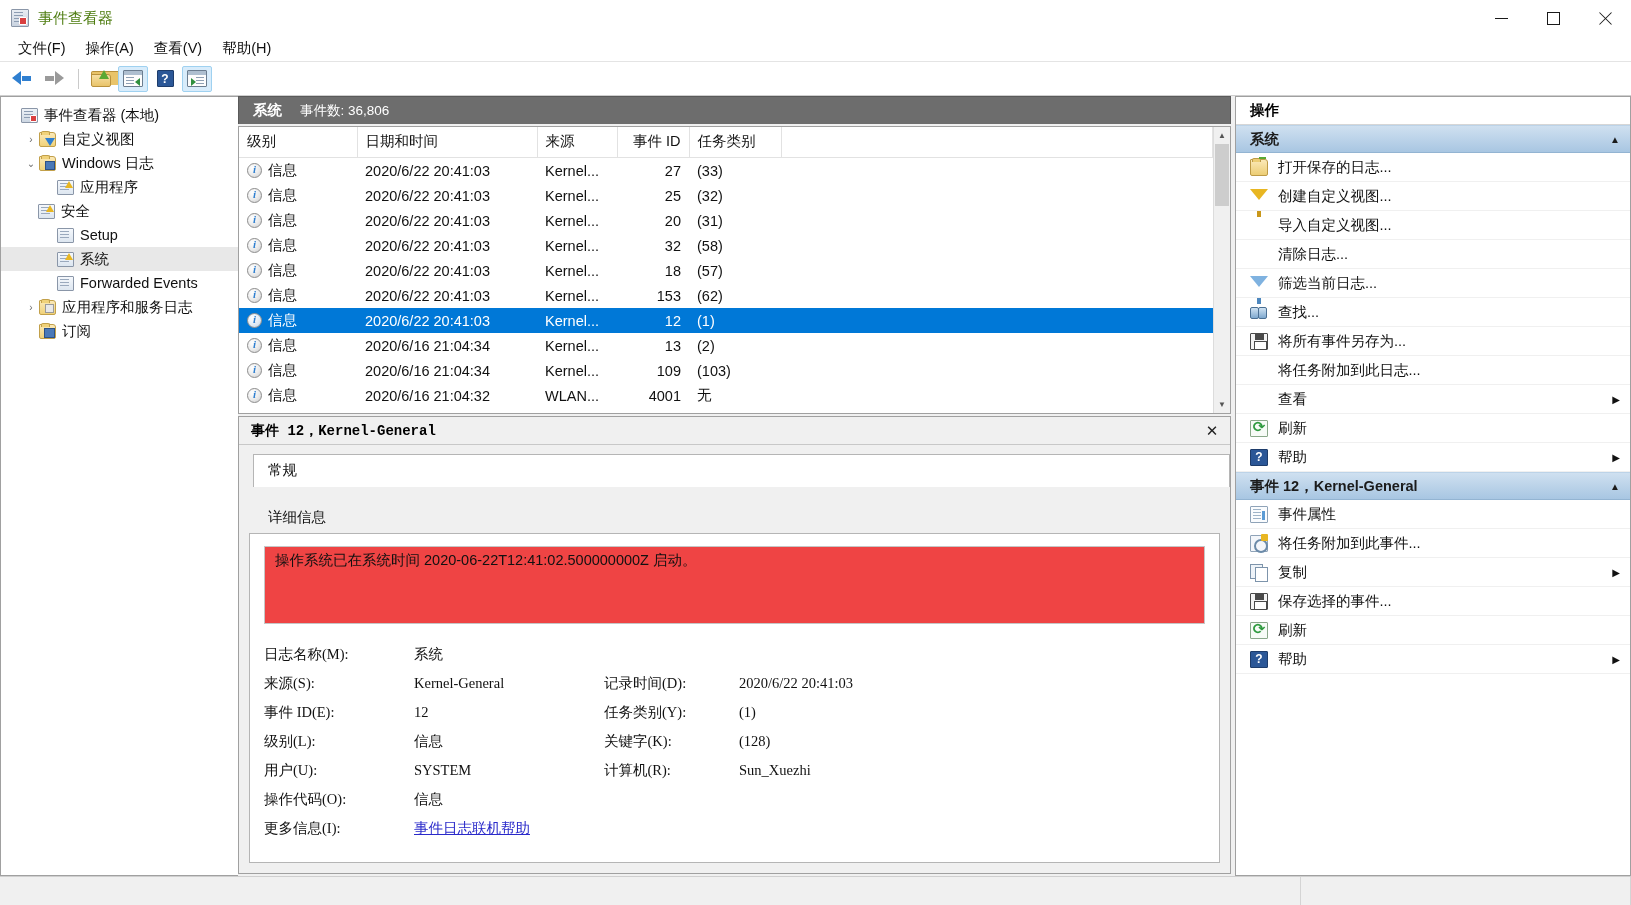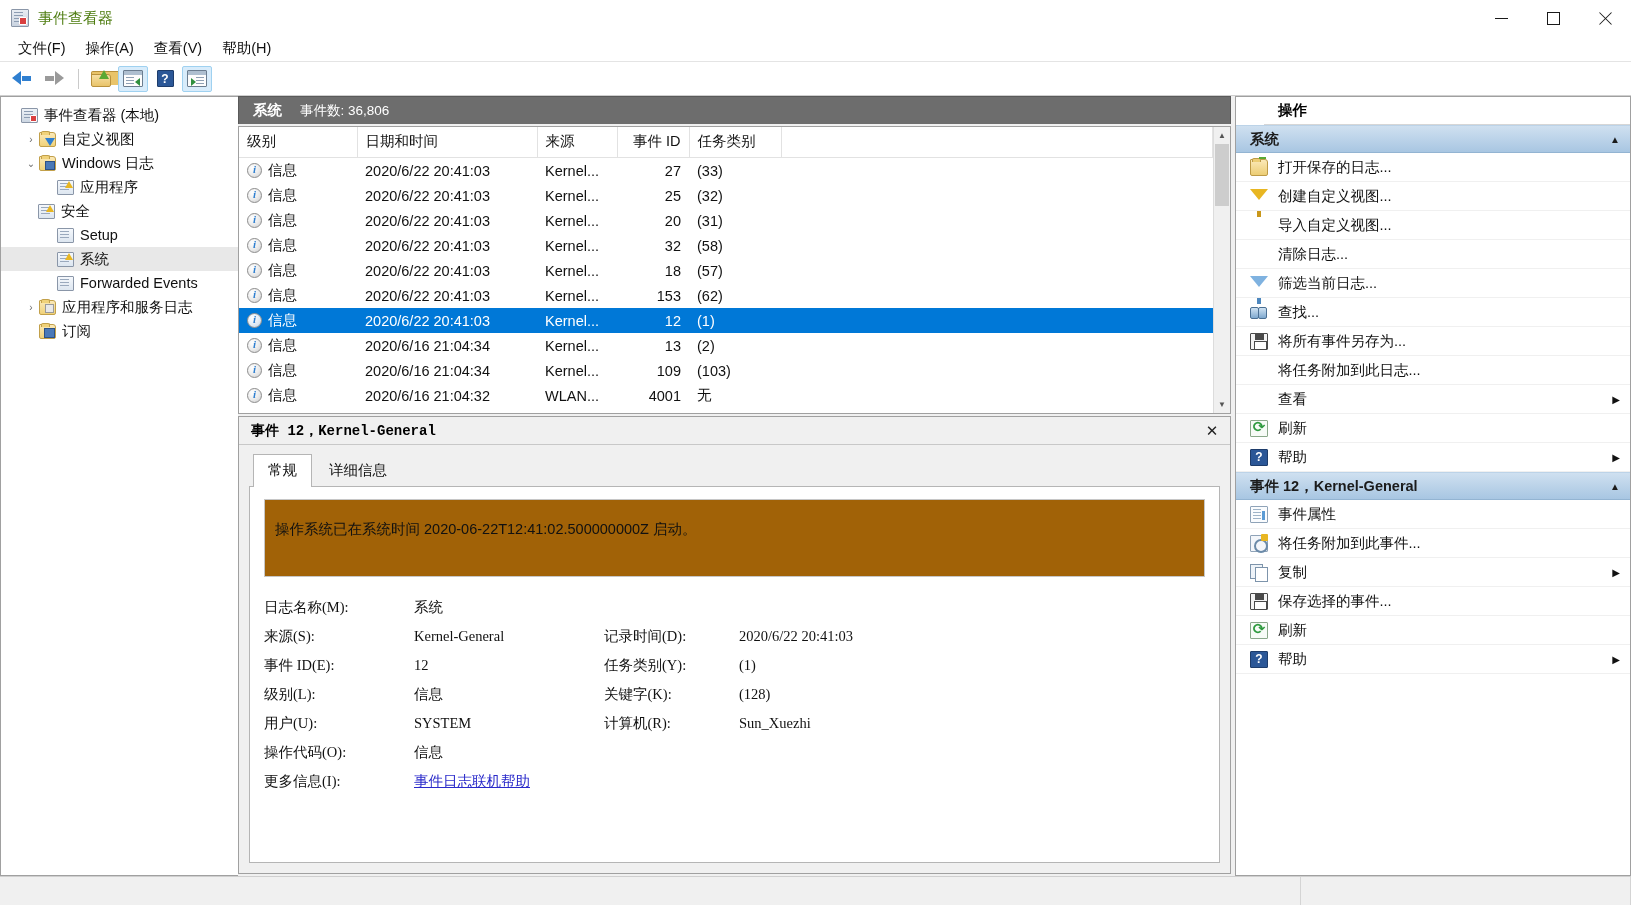--- a/index.html
+++ b/index.html
@@ -222,51 +222,51 @@
   }
   .detail-title .dt {
     font-family: "Liberation Mono", "DejaVu Sans Mono", monospace;
     font-size: 14px; font-weight: bold; letter-spacing: 0px;
   }
   .detail-close {
     position: absolute; right: 8px; top: 4px; width: 20px; height: 20px;
     display: flex; align-items: center; justify-content: center;
     font-size: 15px; font-weight: bold; color: #222; cursor: default;
   }
-  .tabs { display: flex; padding: 9px 0 0 14px; gap: 2px; }
+  .tabs { display: flex; padding: 9px 0 0 14px; gap: 14px; flex-direction: column; }
   .tab {
     padding: 6px 14px 7px 14px; font-size: 14.5px; color: #111;
     border: 1px solid transparent; border-bottom: none; cursor: default;
   }
   .tab.on { background: #fff; border-color: #b5b5b5; position: relative; z-index: 2; }
   .tabbody {
     background: #fff; border: 1px solid #b5b5b5; margin: 0 10px 10px 10px;
     flex: 1; min-height: 0; padding: 12px 14px 10px 14px; overflow: hidden;
     position: relative; margin-top: -1px;
   }
   .msgbox {
-    border: 1px solid #c6c6c6; background: #a16207; height: 78px;
-    padding: 20px 10px; font-size: 14.5px; color: #111; overflow: hidden;
+    border: 1px solid #c6c6c6; background: #ef4444; height: 78px;
+    padding: 4px 10px; font-size: 14.5px; color: #111; overflow: hidden;
   }
   .fields { margin-top: 16px; }
   .frow { display: flex; align-items: center; height: 29px; font-family: Liberation Serif, serif; }
   .flabel { width: 150px; font-size: 14.5px; color: #111; flex: none; }
   .fval { width: 190px; font-size: 14.5px; color: #111; flex: none; }
   .flabel2 { width: 135px; font-size: 14.5px; color: #111; flex: none; }
   .fval2 { font-size: 14.5px; color: #111; }
   .link { color: #2a2aca; text-decoration: underline; cursor: default; }
 
   
   .actions {
     width: 396px; background: #fff; border: 1px solid #a0a0a0; margin-left: 2px;
     display: flex; flex-direction: column; overflow: hidden; flex: none;
   }
   .actions-hdr {
     height: 28px; display: flex; align-items: center; padding-left: 14px;
-    font-weight: bold; font-size: 14.5px; border-bottom: 1px solid #d6d6d6; margin-left: 28px;
+    font-weight: bold; font-size: 14.5px; border-bottom: 1px solid #d6d6d6;
   }
   .sect-hdr {
     height: 28px; display: flex; align-items: center; padding: 0 10px 0 14px;
     font-weight: bold; font-size: 14.5px; color: #1b1b1b;
     background: linear-gradient(#cfe0f0, #a8c6e2);
     border-top: 1px solid #bcd3e8; border-bottom: 1px solid #93b4d2;
     justify-content: space-between;
   }
   .sect-hdr .caret { font-size: 10px; color: #1b1b1b; }
   .aitem {

